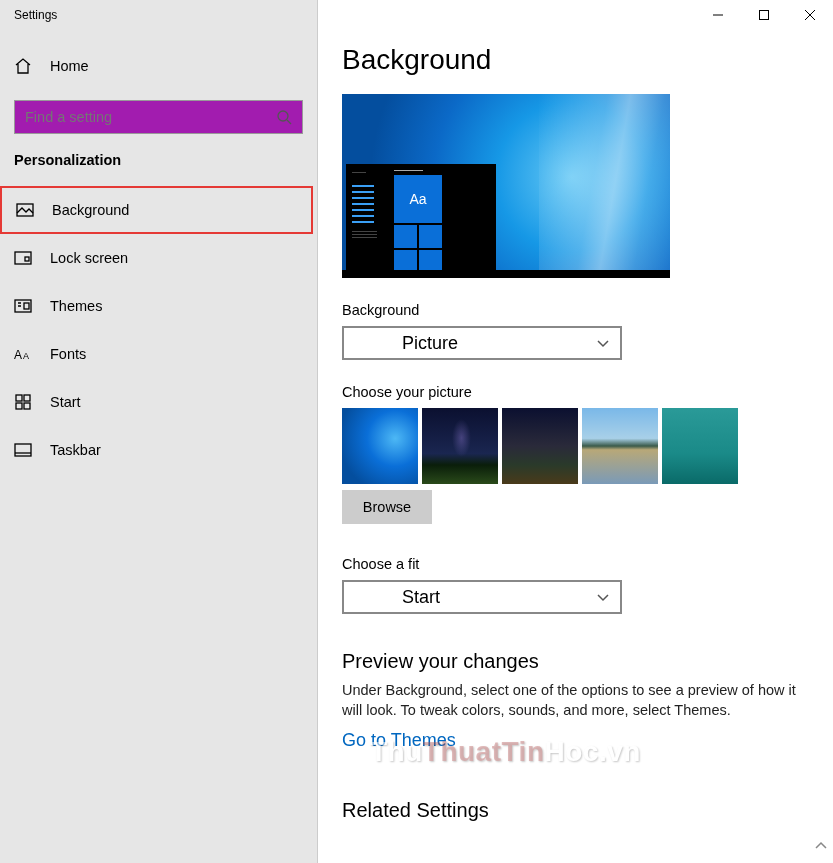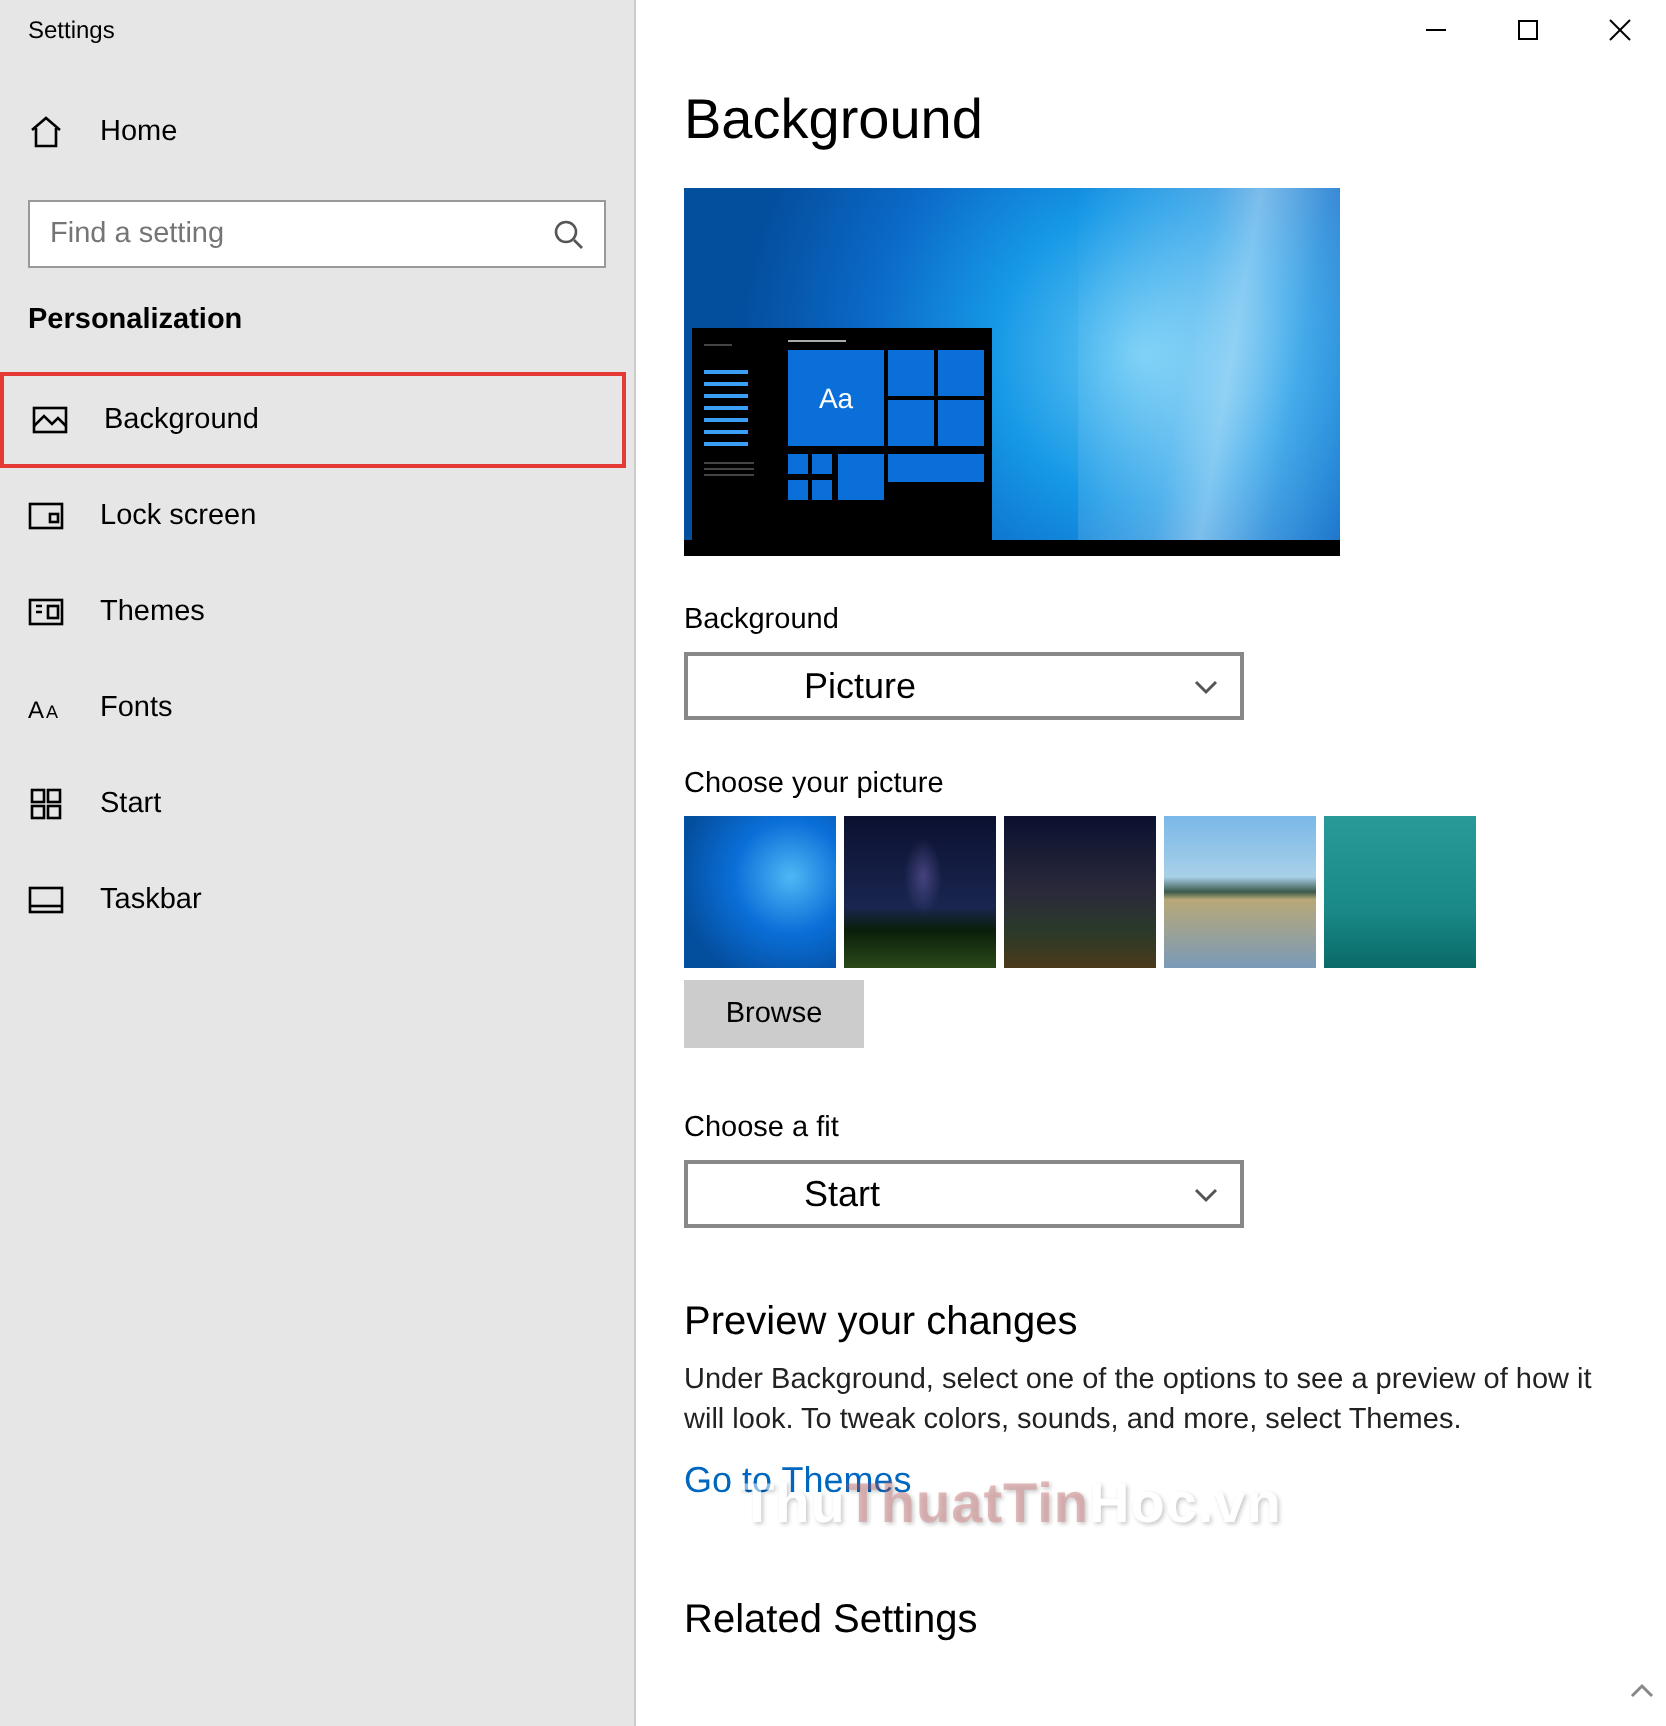--- a/index.html
+++ b/index.html
@@ -7,21 +7,21 @@
 .window { display: flex; width: 833px; height: 863px; position: relative; }
 .titlebar { position: absolute; top: 0; right: 0; display: flex; z-index: 10; }
 .titlebar .btn { width: 46px; height: 30px; display: flex; align-items: center; justify-content: center; }
 .titlebar .btn svg { stroke: #000; stroke-width: 1; fill: none; }
 .window-title { position: absolute; top: 8px; left: 14px; font-size: 12px; z-index: 10; }
 
 .sidebar { width: 318px; height: 100%; background: #e6e6e6; border-right: 1px solid #ccc; padding-top: 44px; position: relative; }
 .home-row { display: flex; align-items: center; height: 44px; padding-left: 14px; gap: 18px; margin-bottom: 12px; }
 .home-row .icon, .nav-item .icon { width: 18px; height: 18px; display: flex; align-items: center; justify-content: center; }
 .home-row span.label, .nav-item span.label { font-size: 14.5px; }
-.search-box { margin: 0 14px 18px 14px; height: 34px; border: 1px solid #999; background: #ffffff; display: flex; align-items: center; padding: 0 10px; }
+.search-box { margin: 0 14px 18px 14px; height: 34px; border: 1px solid #999; background: #a21caf; display: flex; align-items: center; padding: 0 10px; }
 .search-box input { flex: 1; background: transparent; border: none; outline: none; font-size: 14.5px; }
 .search-box .sicon { width: 16px; height: 16px; }
 .category { font-size: 14.5px; font-weight: 600; padding: 0 14px 18px 14px; }
 .nav-item { display: flex; align-items: center; height: 48px; padding-left: 14px; gap: 18px; }
 .nav-item.selected { background: #e6e6e6; border: 2px solid #e53935; margin: 0 4px 0 0; }
 .nav-item svg { stroke: #000; stroke-width: 1.3; fill: none; }
 
 .content { flex: 1; height: 100%; overflow-y: auto; padding: 44px 0 0 24px; position: relative; }
 .page-title { font-size: 28px; font-weight: 350; margin-bottom: 18px; }
 .preview-box { width: 328px; height: 184px; position: relative; overflow: hidden; }
@@ -182,21 +182,21 @@
             <div class="line"></div>
             <div class="line"></div>
             <div class="line"></div>
           <div style="height:4px"></div>
           <div class="thinline"></div>
             <div class="thinline"></div>
             <div class="thinline"></div>
         </div>
         <div class="right">
           <div class="topline"></div>
-          <div style="width:100%; display:flex; gap:2px;">
+          <div style="width:100%; display:flex; gap:2px;flex-direction:column;">
             <div class="tile big">Aa</div>
             <div style="display:flex; flex-direction:column; gap:2px;">
               <div style="display:flex; gap:2px;">
                   <div class="tile sm"></div>
                   <div class="tile sm"></div>
                 </div>
               <div style="display:flex; gap:2px;">
                   <div class="tile sm"></div>
                   <div class="tile sm"></div>
                 </div>

